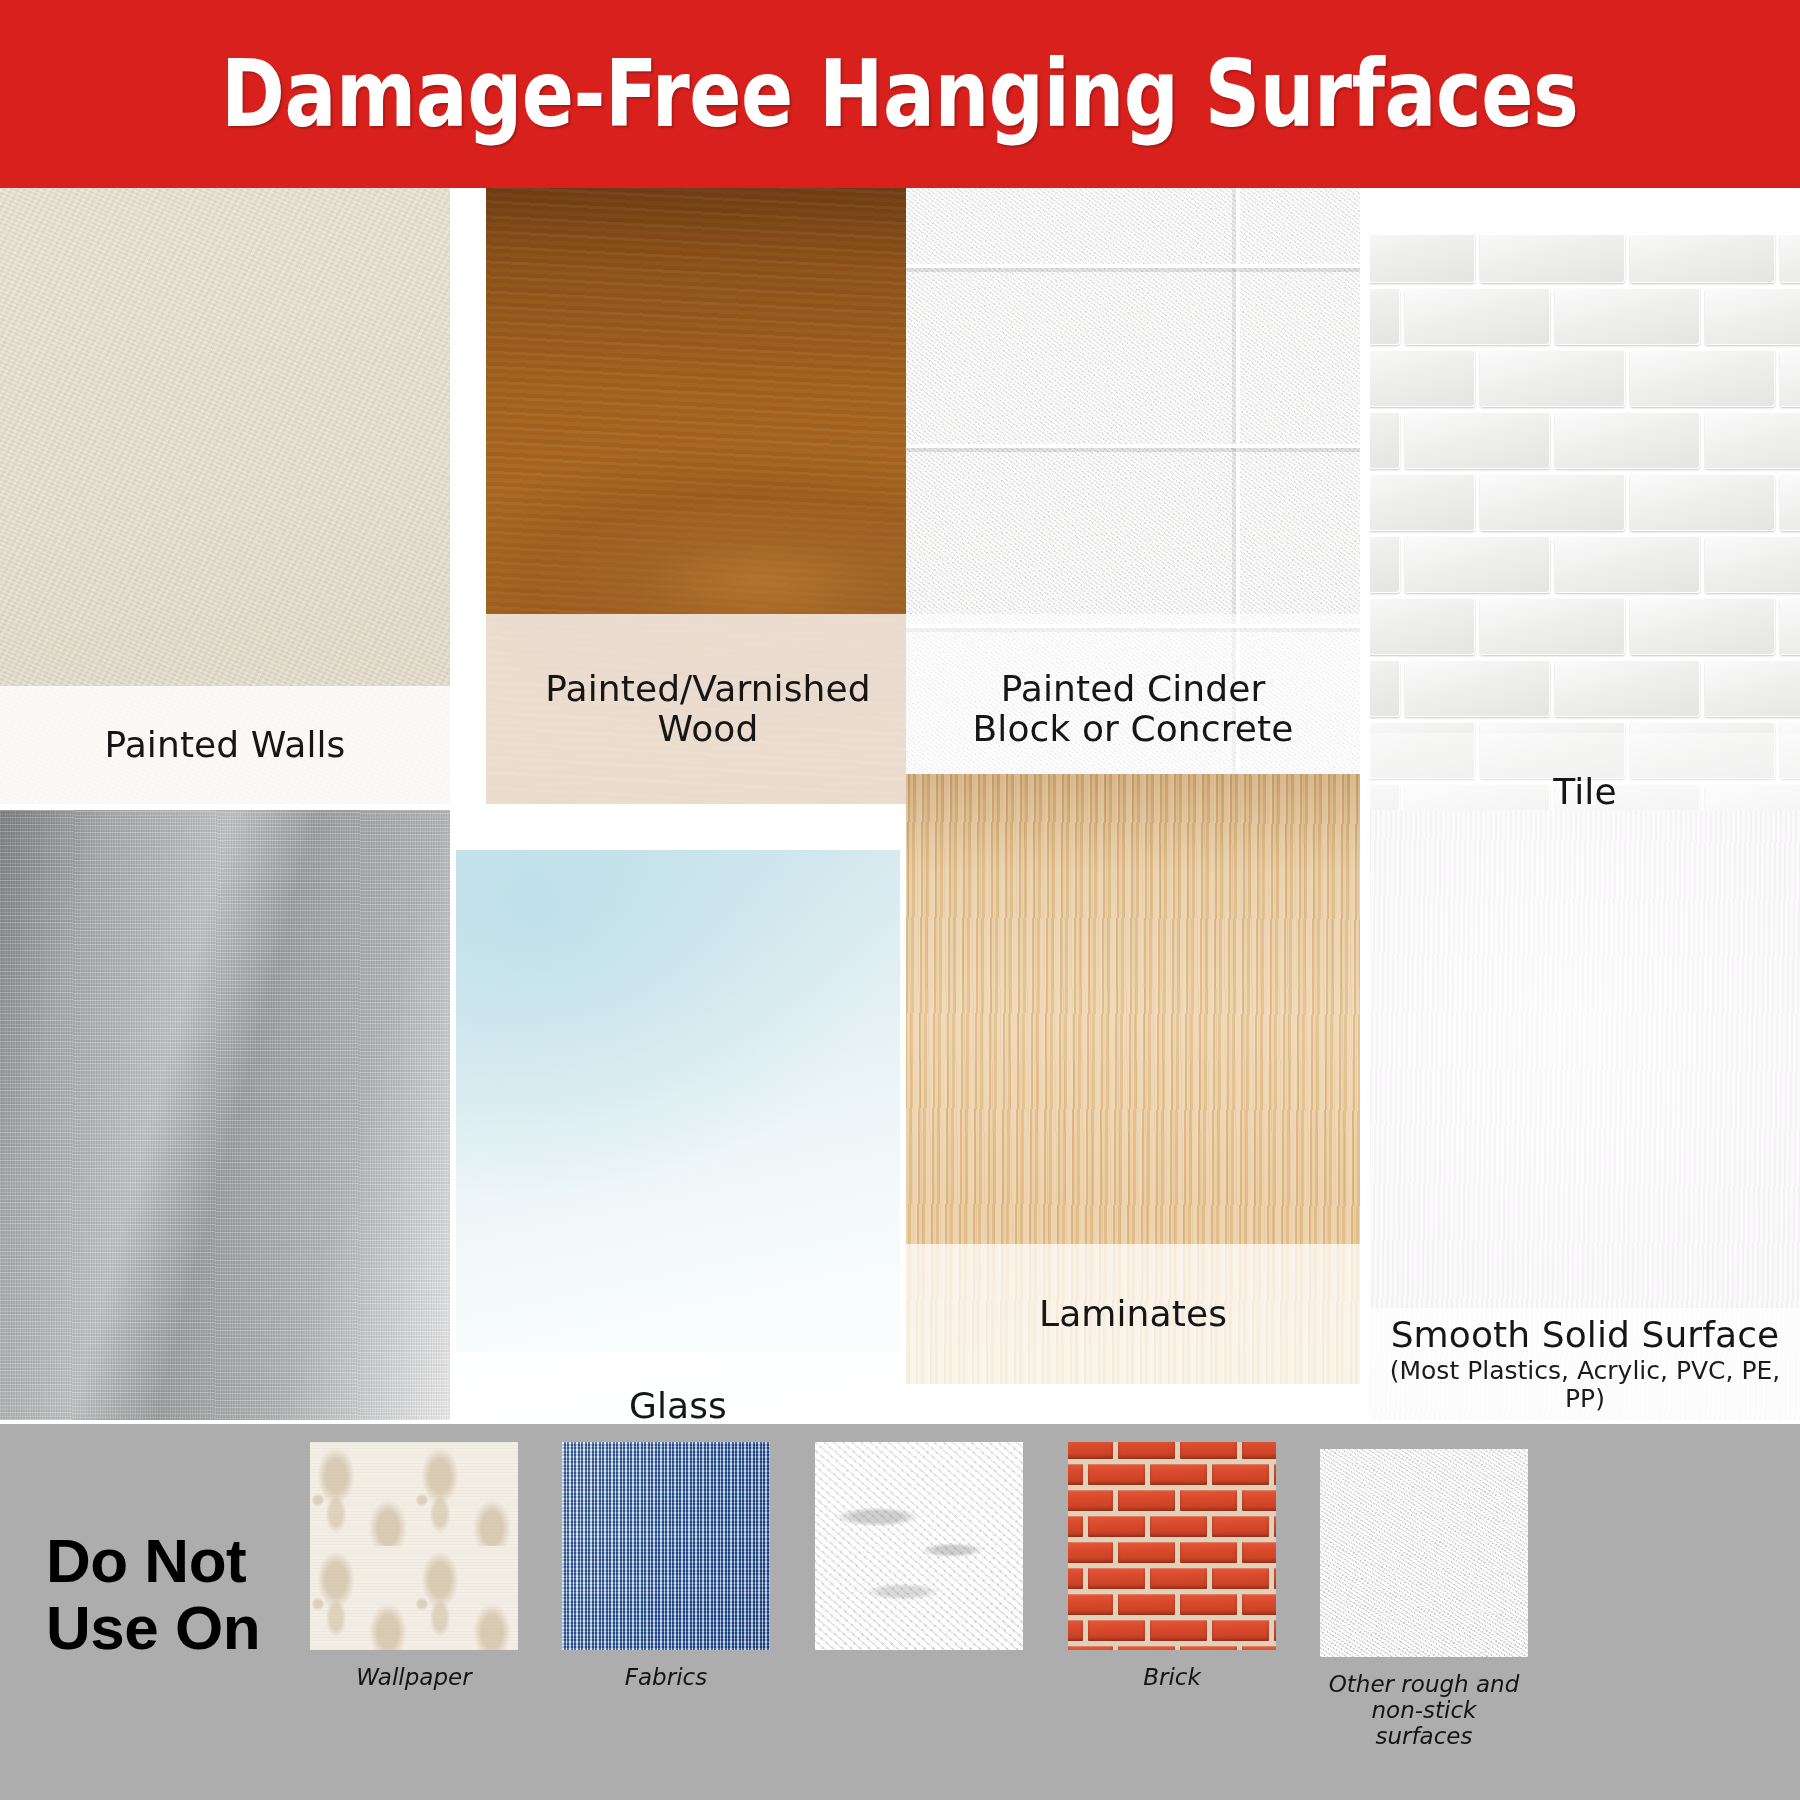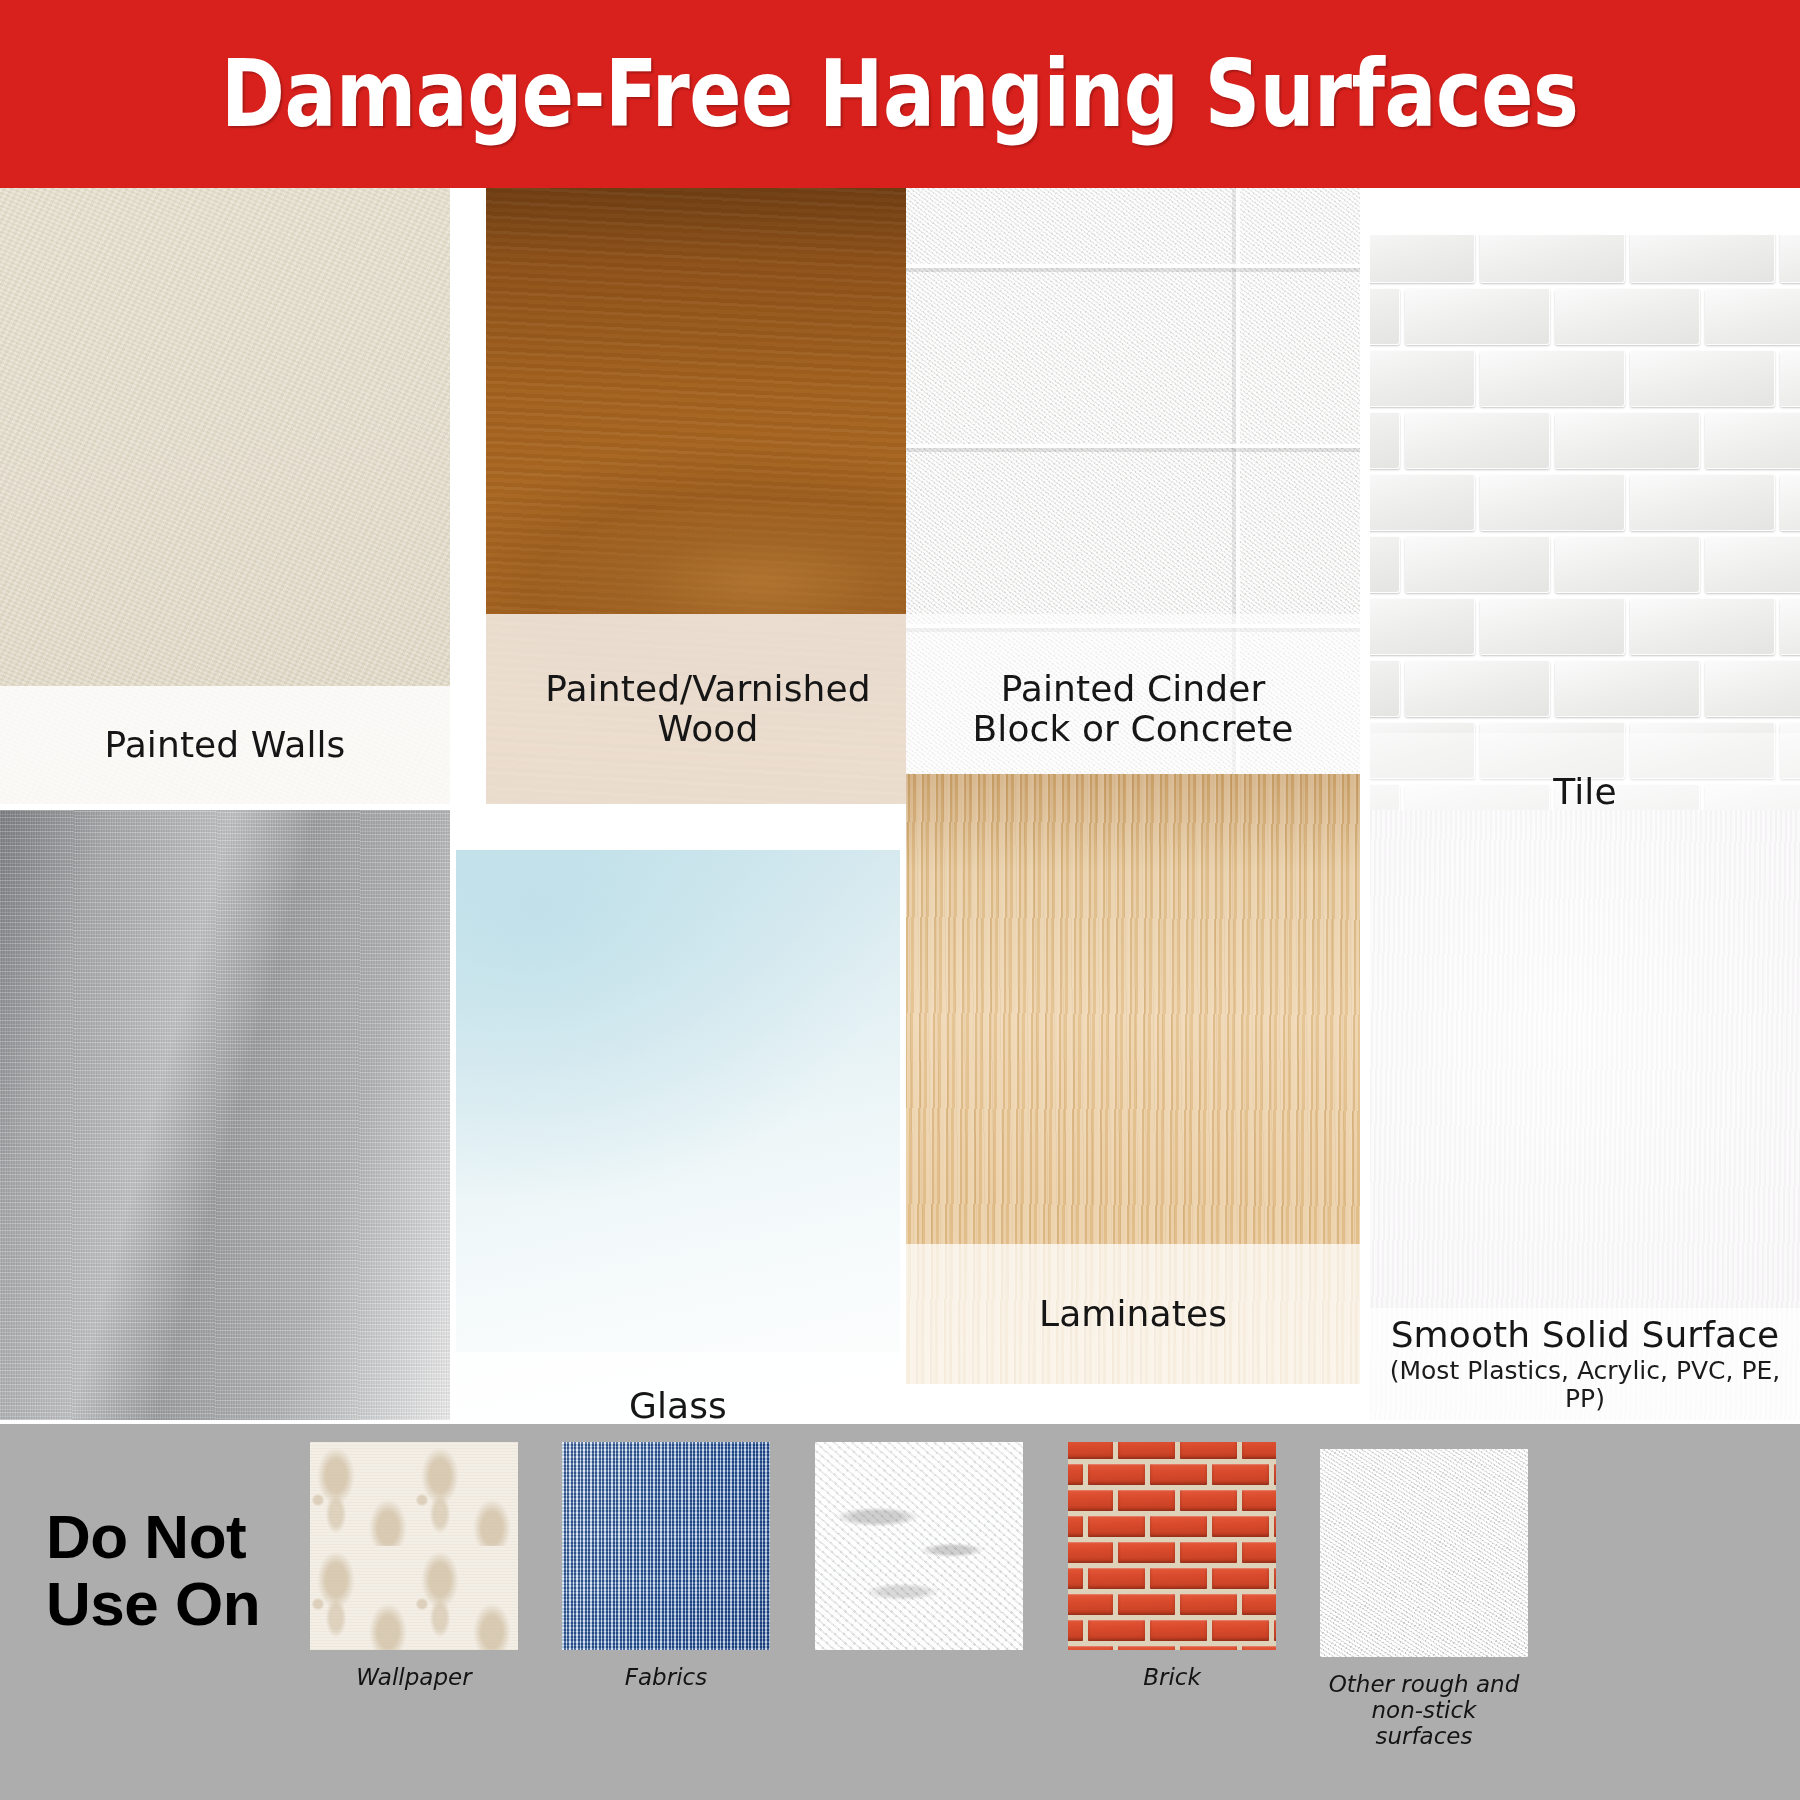--- a/index.html
+++ b/index.html
@@ -135,21 +135,21 @@
       repeating-linear-gradient(91deg, rgba(0,0,0,0.012) 0 2px, rgba(255,255,255,0.5) 2px 5px),
       radial-gradient(ellipse 480px 500px at 45% 35%, #fdfcfd 0%, #f6f4f6 70%, #f2f0f3 100%);
   }
 
   
   .dnu {
     position: absolute; left: 0; top: 1424px; width: 1800px; height: 376px;
     background: #adadad;
   }
   .dnu-title {
-    position: absolute; left: 46px; top: 80px; width: 270px;
+    position: absolute; left: 46px; top: 104px; width: 270px;
     font-family: "Liberation Sans", "DejaVu Sans", sans-serif;
     font-weight: 700; font-size: 62px; line-height: 1.08;
     color: #000000; letter-spacing: -0.5px;
   }
   .dnu-item { position: absolute; top: 18px; width: 208px; font-style: italic; }
   .dnu-thumb {
     width: 208px; height: 208px; overflow: hidden;
     position: relative; background: #fff;
   }
   .dnu-cap {

